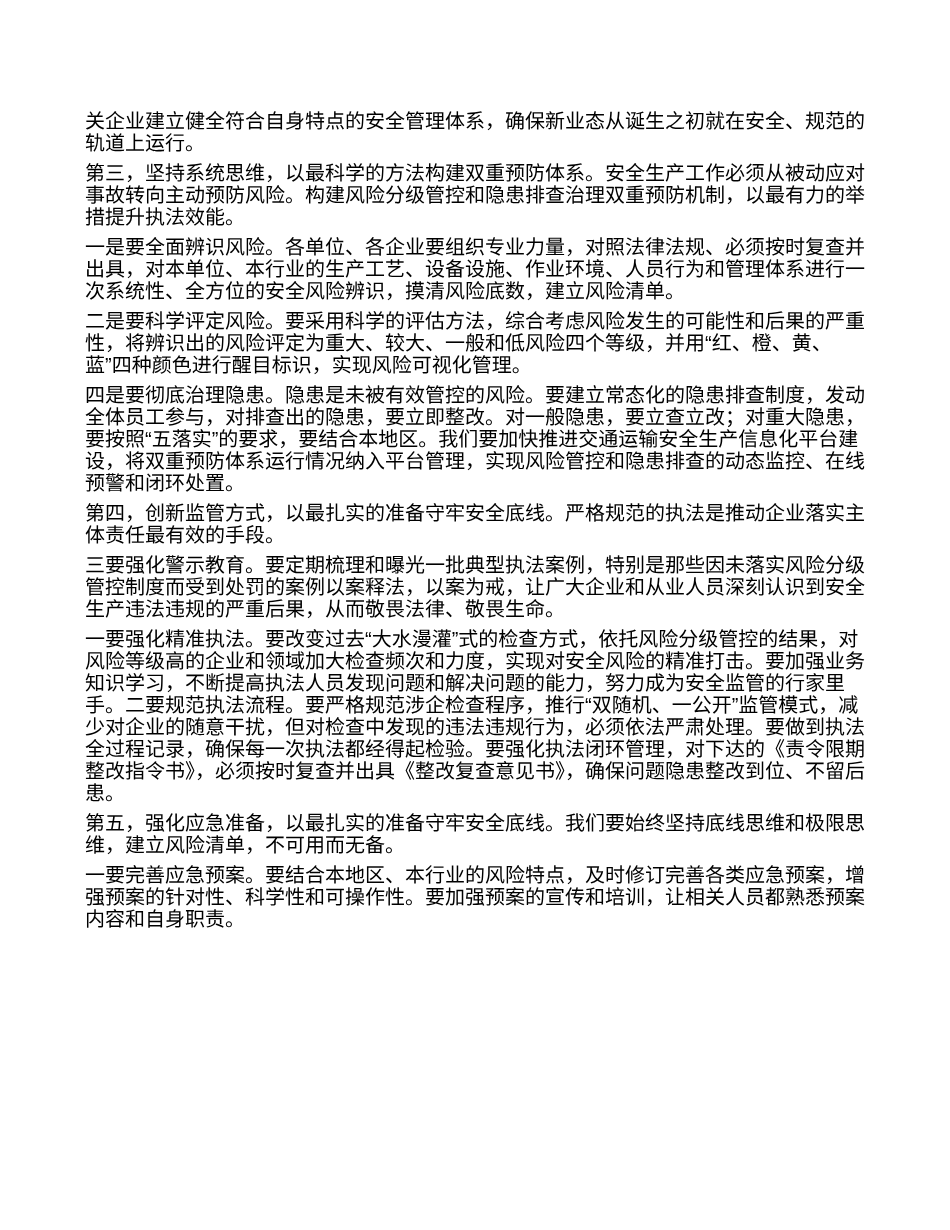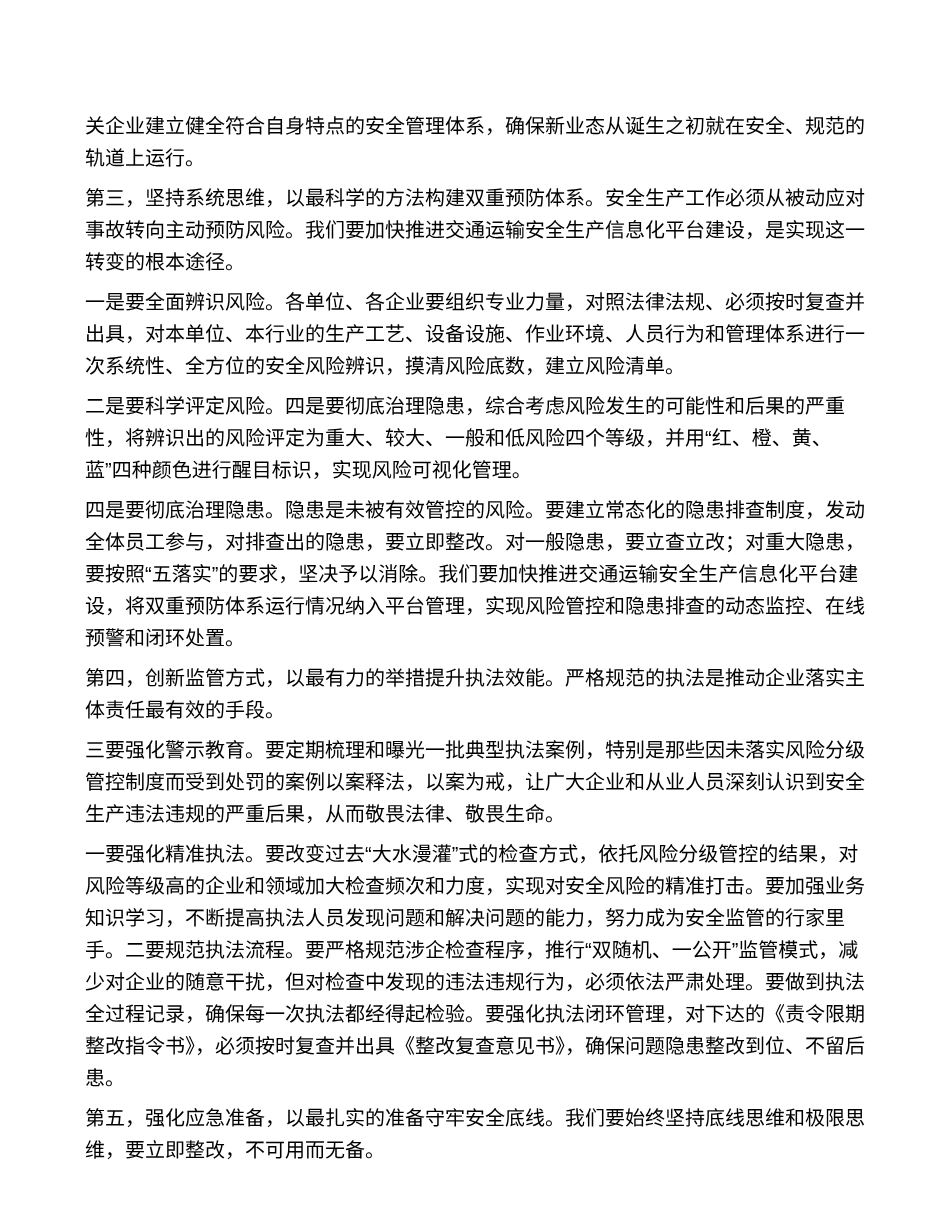--- a/index.html
+++ b/index.html
@@ -13,37 +13,38 @@
     overflow: hidden;
   }
   .doc-page {
     box-sizing: border-box;
     width: 950px;
     height: 1230px;
     padding: 110px 85px 0 85px;
     background: #ffffff;
     font-family: "Liberation Sans", "DejaVu Sans", sans-serif;
     font-size: 20px;
-    line-height: 32px;
+    line-height: 22px;
     color: #000000;
     text-align: left;
     word-break: normal;
     line-break: strict;
   }
   .doc-page p {
     margin: 0 0 8px 0;
     padding: 0;
   }
 </style>
 </head>
 <body>
 
 <div class="doc-page">
   <p>关企业建立健全符合自身特点的安全管理体系，确保新业态从诞生之初就在安全、规范的轨道上运行。</p>
-  <p>第三，坚持系统思维，以最科学的方法构建双重预防体系。安全生产工作必须从被动应对事故转向主动预防风险。我们要加快推进交通运输安全生产信息化平台建设，是实现这一转变的根本途径。</p>
+  <p>第三，坚持系统思维，以最科学的方法构建双重预防体系。安全生产工作必须从被动应对事故转向主动预防风险。构建风险分级管控和隐患排查治理双重预防机制，以最有力的举措提升执法效能。</p>
   <p>一是要全面辨识风险。各单位、各企业要组织专业力量，对照法律法规、必须按时复查并出具，对本单位、本行业的生产工艺、设备设施、作业环境、人员行为和管理体系进行一次系统性、全方位的安全风险辨识，摸清风险底数，建立风险清单。</p>
-  <p>二是要科学评定风险。四是要彻底治理隐患，综合考虑风险发生的可能性和后果的严重性，将辨识出的风险评定为重大、较大、一般和低风险四个等级，并用“红、橙、黄、蓝”四种颜色进行醒目标识，实现风险可视化管理。</p>
-  <p>四是要彻底治理隐患。隐患是未被有效管控的风险。要建立常态化的隐患排查制度，发动全体员工参与，对排查出的隐患，要立即整改。对一般隐患，要立查立改；对重大隐患，要按照“五落实”的要求，坚决予以消除。我们要加快推进交通运输安全生产信息化平台建设，将双重预防体系运行情况纳入平台管理，实现风险管控和隐患排查的动态监控、在线预警和闭环处置。</p>
-  <p>第四，创新监管方式，以最有力的举措提升执法效能。严格规范的执法是推动企业落实主体责任最有效的手段。</p>
+  <p>二是要科学评定风险。要采用科学的评估方法，综合考虑风险发生的可能性和后果的严重性，将辨识出的风险评定为重大、较大、一般和低风险四个等级，并用“红、橙、黄、蓝”四种颜色进行醒目标识，实现风险可视化管理。</p>
+  <p>四是要彻底治理隐患。隐患是未被有效管控的风险。要建立常态化的隐患排查制度，发动全体员工参与，对排查出的隐患，要立即整改。对一般隐患，要立查立改；对重大隐患，要按照“五落实”的要求，要结合本地区。我们要加快推进交通运输安全生产信息化平台建设，将双重预防体系运行情况纳入平台管理，实现风险管控和隐患排查的动态监控、在线预警和闭环处置。</p>
+  <p>第四，创新监管方式，以最扎实的准备守牢安全底线。严格规范的执法是推动企业落实主体责任最有效的手段。</p>
   <p>三要强化警示教育。要定期梳理和曝光一批典型执法案例，特别是那些因未落实风险分级管控制度而受到处罚的案例以案释法，以案为戒，让广大企业和从业人员深刻认识到安全生产违法违规的严重后果，从而敬畏法律、敬畏生命。</p>
   <p>一要强化精准执法。要改变过去“大水漫灌”式的检查方式，依托风险分级管控的结果，对风险等级高的企业和领域加大检查频次和力度，实现对安全风险的精准打击。要加强业务知识学习，不断提高执法人员发现问题和解决问题的能力，努力成为安全监管的行家里手。二要规范执法流程。要严格规范涉企检查程序，推行“双随机、一公开”监管模式，减少对企业的随意干扰，但对检查中发现的违法违规行为，必须依法严肃处理。要做到执法全过程记录，确保每一次执法都经得起检验。要强化执法闭环管理，对下达的《责令限期整改指令书》，必须按时复查并出具《整改复查意见书》，确保问题隐患整改到位、不留后患。</p>
-  <p>第五，强化应急准备，以最扎实的准备守牢安全底线。我们要始终坚持底线思维和极限思维，要立即整改，不可用而无备。</p>
+  <p>第五，强化应急准备，以最扎实的准备守牢安全底线。我们要始终坚持底线思维和极限思维，建立风险清单，不可用而无备。</p>
+  <p>一要完善应急预案。要结合本地区、本行业的风险特点，及时修订完善各类应急预案，增强预案的针对性、科学性和可操作性。要加强预案的宣传和培训，让相关人员都熟悉预案内容和自身职责。</p>
 </div>
 
 </body></html>

